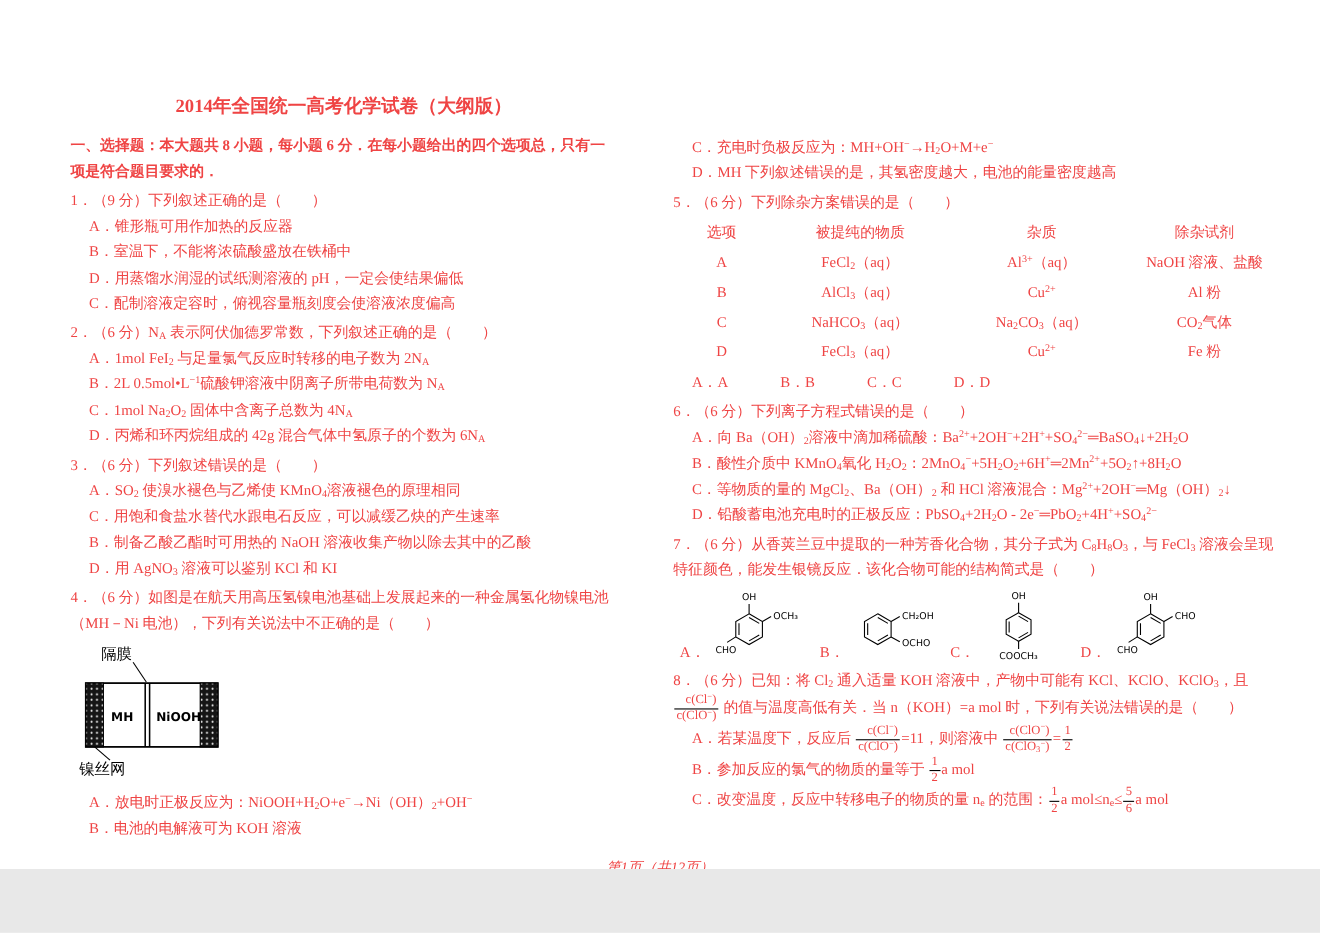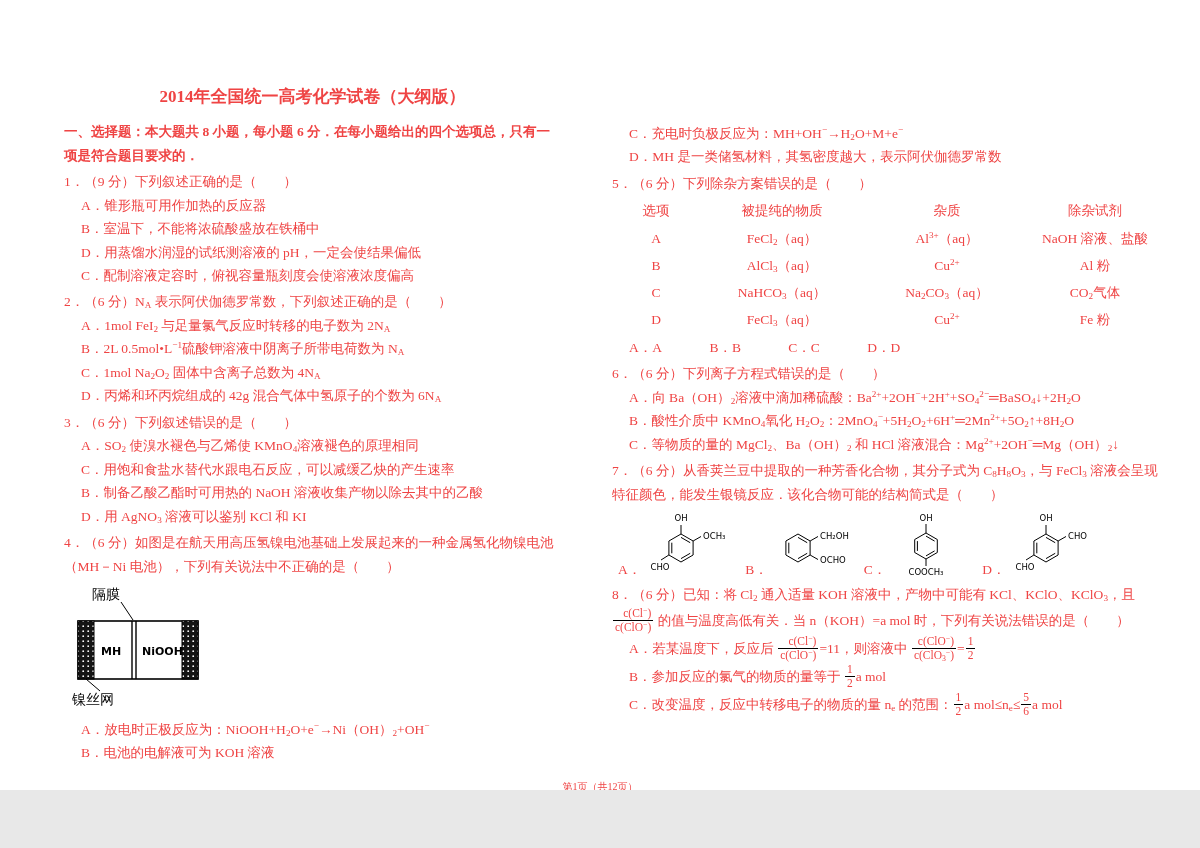--- a/index.html
+++ b/index.html
@@ -23,21 +23,21 @@
   .frac { display: inline-block; vertical-align: -0.55em; text-align: right; font-size: 0.85em; line-height: 1.18; margin: 0 1px; }
   .frac .fn { display: block; border-bottom: 1px solid #000; padding: 0 2px; }
   .frac .fd { display: block; padding: 0 2px; }
   .q5-table { display: grid; grid-template-columns: 72px 180px 150px 146px; text-align: center; line-height: 1.5; row-gap: 7px; margin: 6px 0 5px 8px; }
   .q5-answers { padding-left: 17px; }
   .q5-answers span { display: inline-block; margin-right: 44px; }
   .fig-battery { margin: 6px 0 2px 2px; }
   .structs { display: flex; align-items: flex-end; margin: 4px 0 0 6px; gap: 4px; }
   .struct { display: flex; align-items: flex-end; }
   .slabel { line-height: 1.6; }
-  .footer { position: absolute; top: 780px; left: 0; width: 100%; text-align: center; font-size: 10px; }
+  .footer { position: absolute; top: 780px; left: 0; width: 100%; text-align: center; font-size: 13px; font-style: italic; }
   svg text { font-family: "DejaVu Sans", "Liberation Sans", sans-serif; }
   svg text.cjk { font-family: "Liberation Serif", "DejaVu Serif", serif; }
 </style>
 </head>
 <body>
 
 <div class="page">
 
   <div class="col col-left">
 
@@ -96,21 +96,21 @@
 
       <p class="line opt">A．放电时正极反应为：NiOOH+H<sub>2</sub>O+e<sup>−</sup>→Ni（OH）<sub>2</sub>+OH<sup>−</sup></p>
       <p class="line opt">B．电池的电解液可为 KOH 溶液</p>
     </div>
 
   </div>
 
   <div class="col col-right">
 
     <p class="line opt">C．充电时负极反应为：MH+OH<sup>−</sup>→H<sub>2</sub>O+M+e<sup>−</sup></p>
-    <p class="line opt">D．MH 是一类储氢材料，其氢密度越大，表示阿伏伽德罗常数</p>
+    <p class="line opt">D．MH 下列叙述错误的是，其氢密度越大，电池的能量密度越高</p>
 
     <div class="q">
       <p class="line">5．（6 分）下列除杂方案错误的是（　　）</p>
       <div class="q5-table">
         <span>选项</span>
         <span>被提纯的物质</span>
         <span>杂质</span>
         <span>除杂试剂</span>
 
         <span>A</span>
@@ -139,20 +139,21 @@
         <span>C．C</span>
         <span>D．D</span>
       </p>
     </div>
 
     <div class="q">
       <p class="line">6．（6 分）下列离子方程式错误的是（　　）</p>
       <p class="line opt">A．向 Ba（OH）<sub>2</sub>溶液中滴加稀硫酸：Ba<sup>2+</sup>+2OH<sup>−</sup>+2H<sup>+</sup>+SO<sub>4</sub><sup>2−</sup>═BaSO<sub>4</sub>↓+2H<sub>2</sub>O</p>
       <p class="line opt">B．酸性介质中 KMnO<sub>4</sub>氧化 H<sub>2</sub>O<sub>2</sub>：2MnO<sub>4</sub><sup>−</sup>+5H<sub>2</sub>O<sub>2</sub>+6H<sup>+</sup>═2Mn<sup>2+</sup>+5O<sub>2</sub>↑+8H<sub>2</sub>O</p>
       <p class="line opt">C．等物质的量的 MgCl<sub>2</sub>、Ba（OH）<sub>2</sub> 和 HCl 溶液混合：Mg<sup>2+</sup>+2OH<sup>−</sup>═Mg（OH）<sub>2</sub>↓</p>
+      <p class="line opt">D．铅酸蓄电池充电时的正极反应：PbSO<sub>4</sub>+2H<sub>2</sub>O - 2e<sup>−</sup>═PbO<sub>2</sub>+4H<sup>+</sup>+SO<sub>4</sub><sup>2−</sup></p>
     </div>
 
     <div class="q">
       <p class="line">7．（6 分）从香荚兰豆中提取的一种芳香化合物，其分子式为 C<sub>8</sub>H<sub>8</sub>O<sub>3</sub>，与 FeCl<sub>3</sub> 溶液会呈现特征颜色，能发生银镜反应．该化合物可能的结构简式是（　　）</p>
 
       <div class="structs">
 
         <div class="struct">
           <span class="slabel">A．</span>
           <svg width="100" height="70" viewBox="0 0 100 70">

